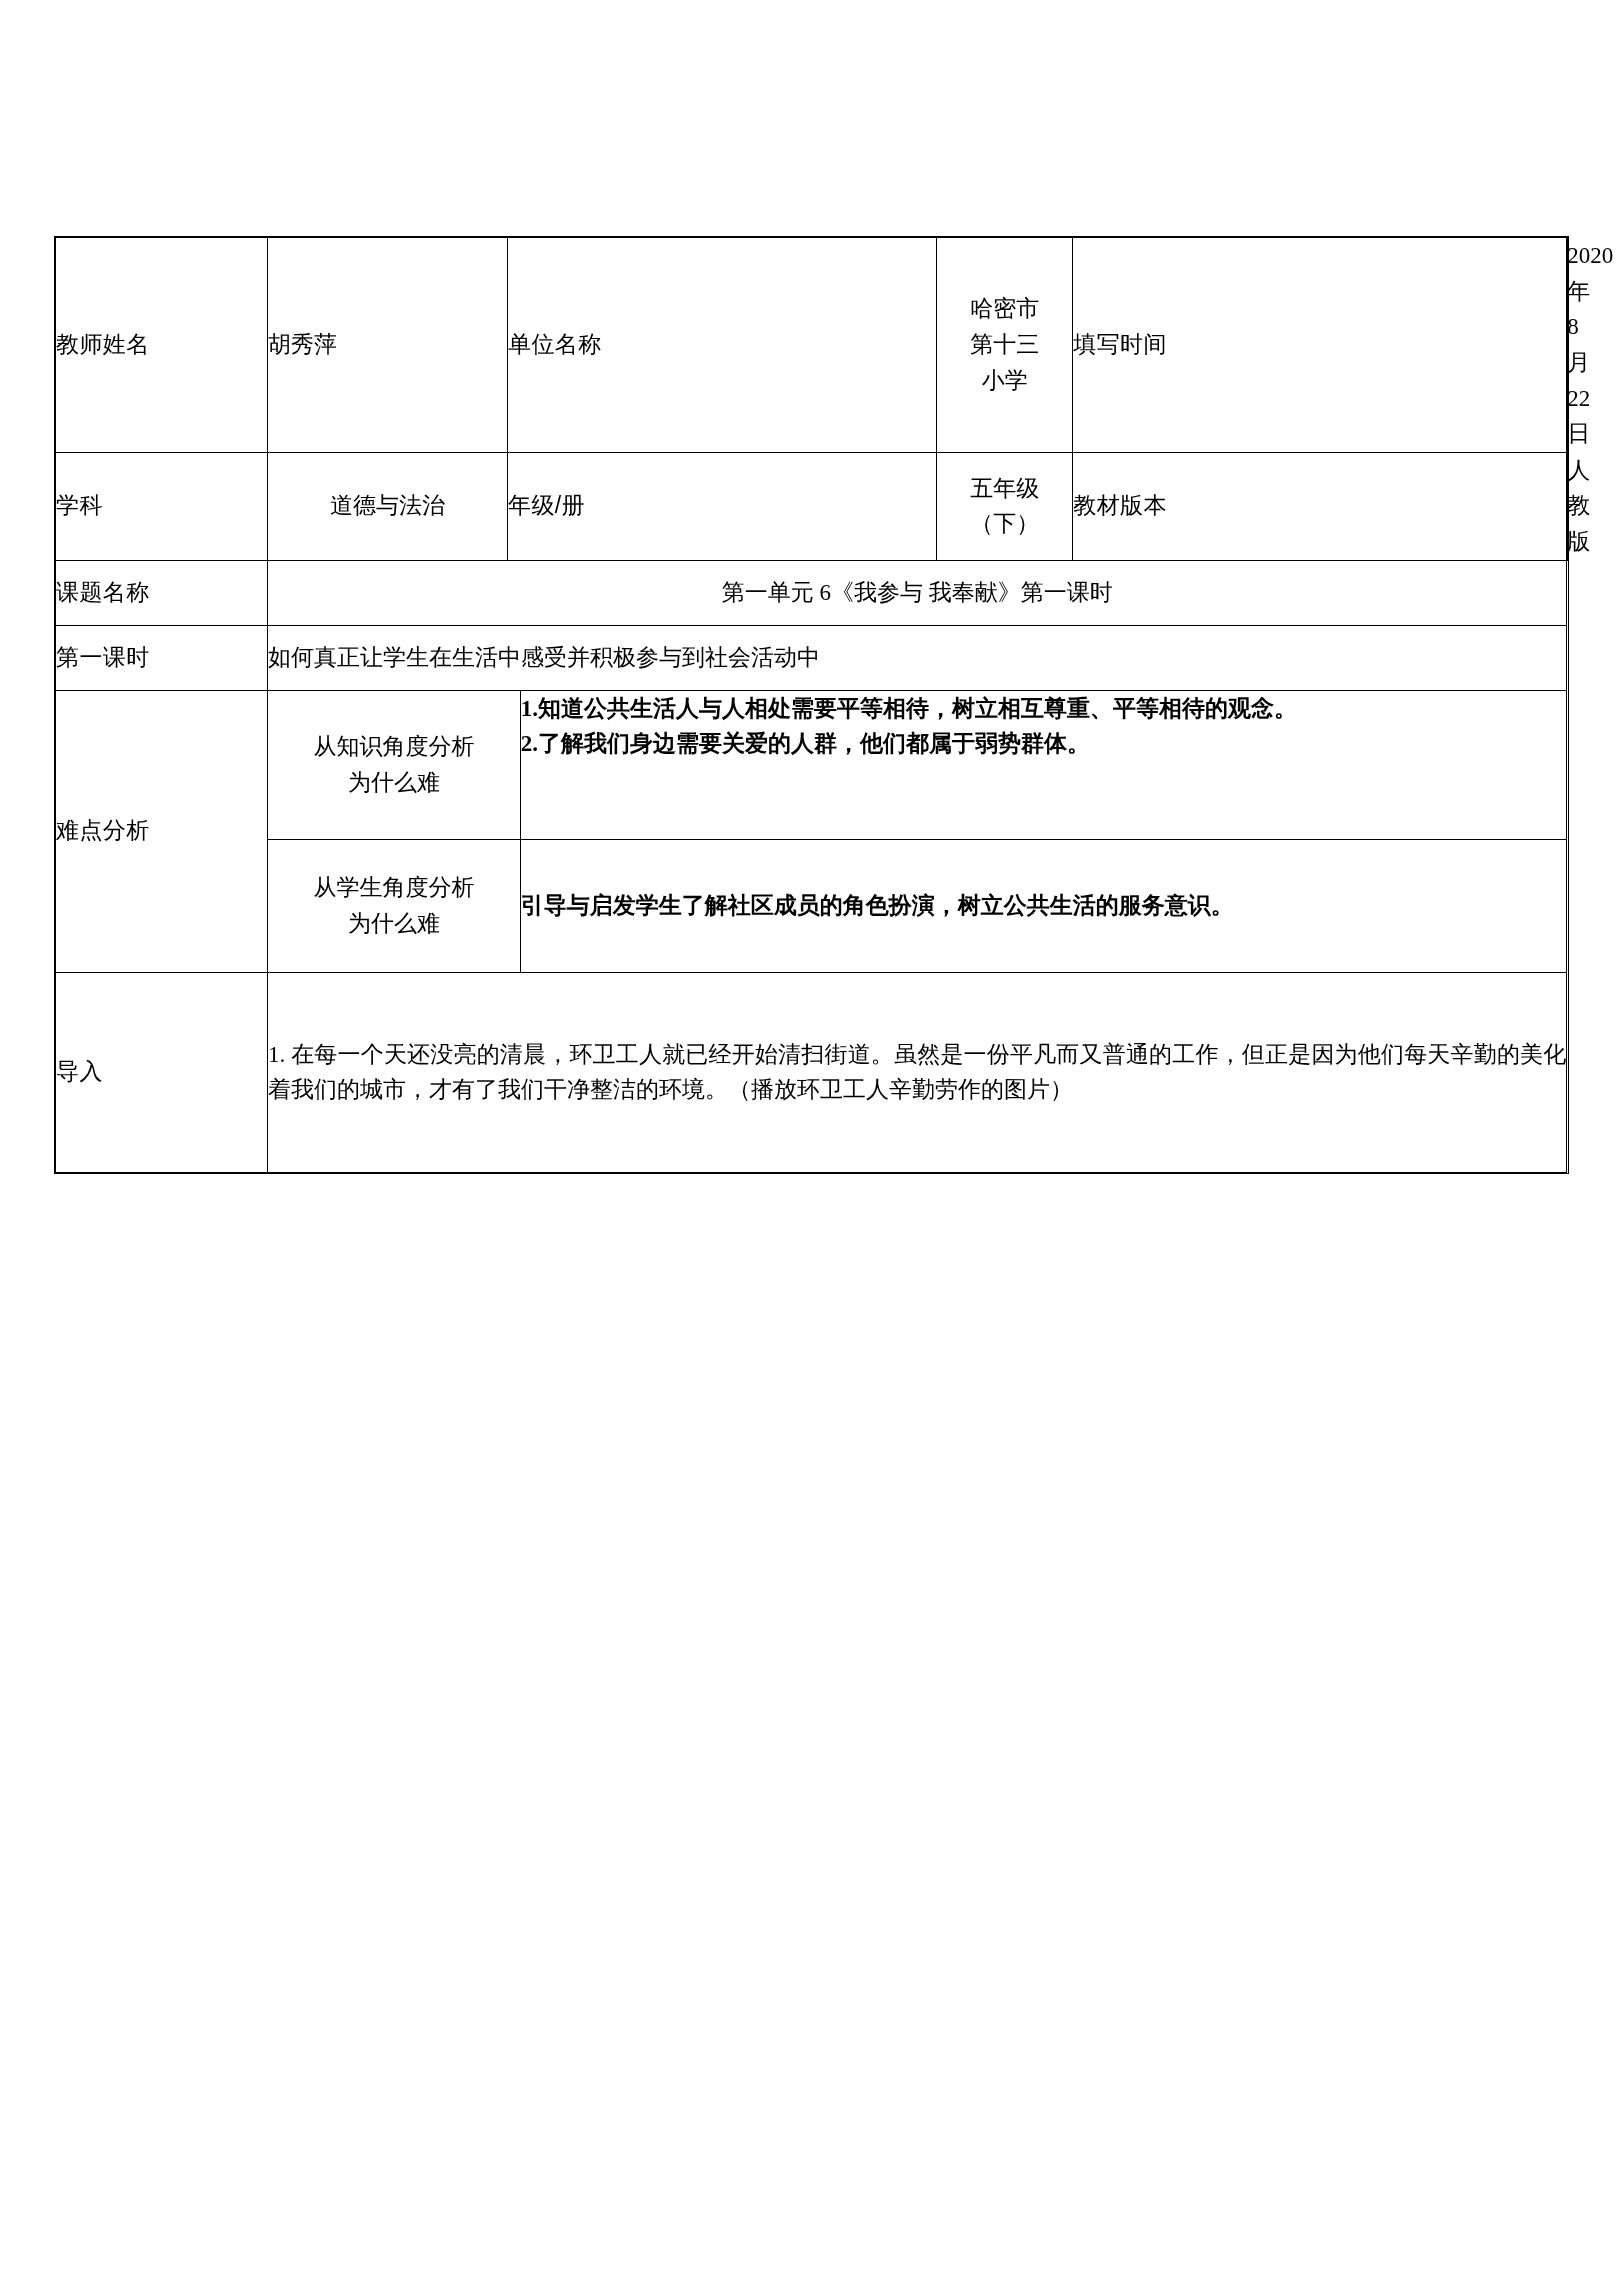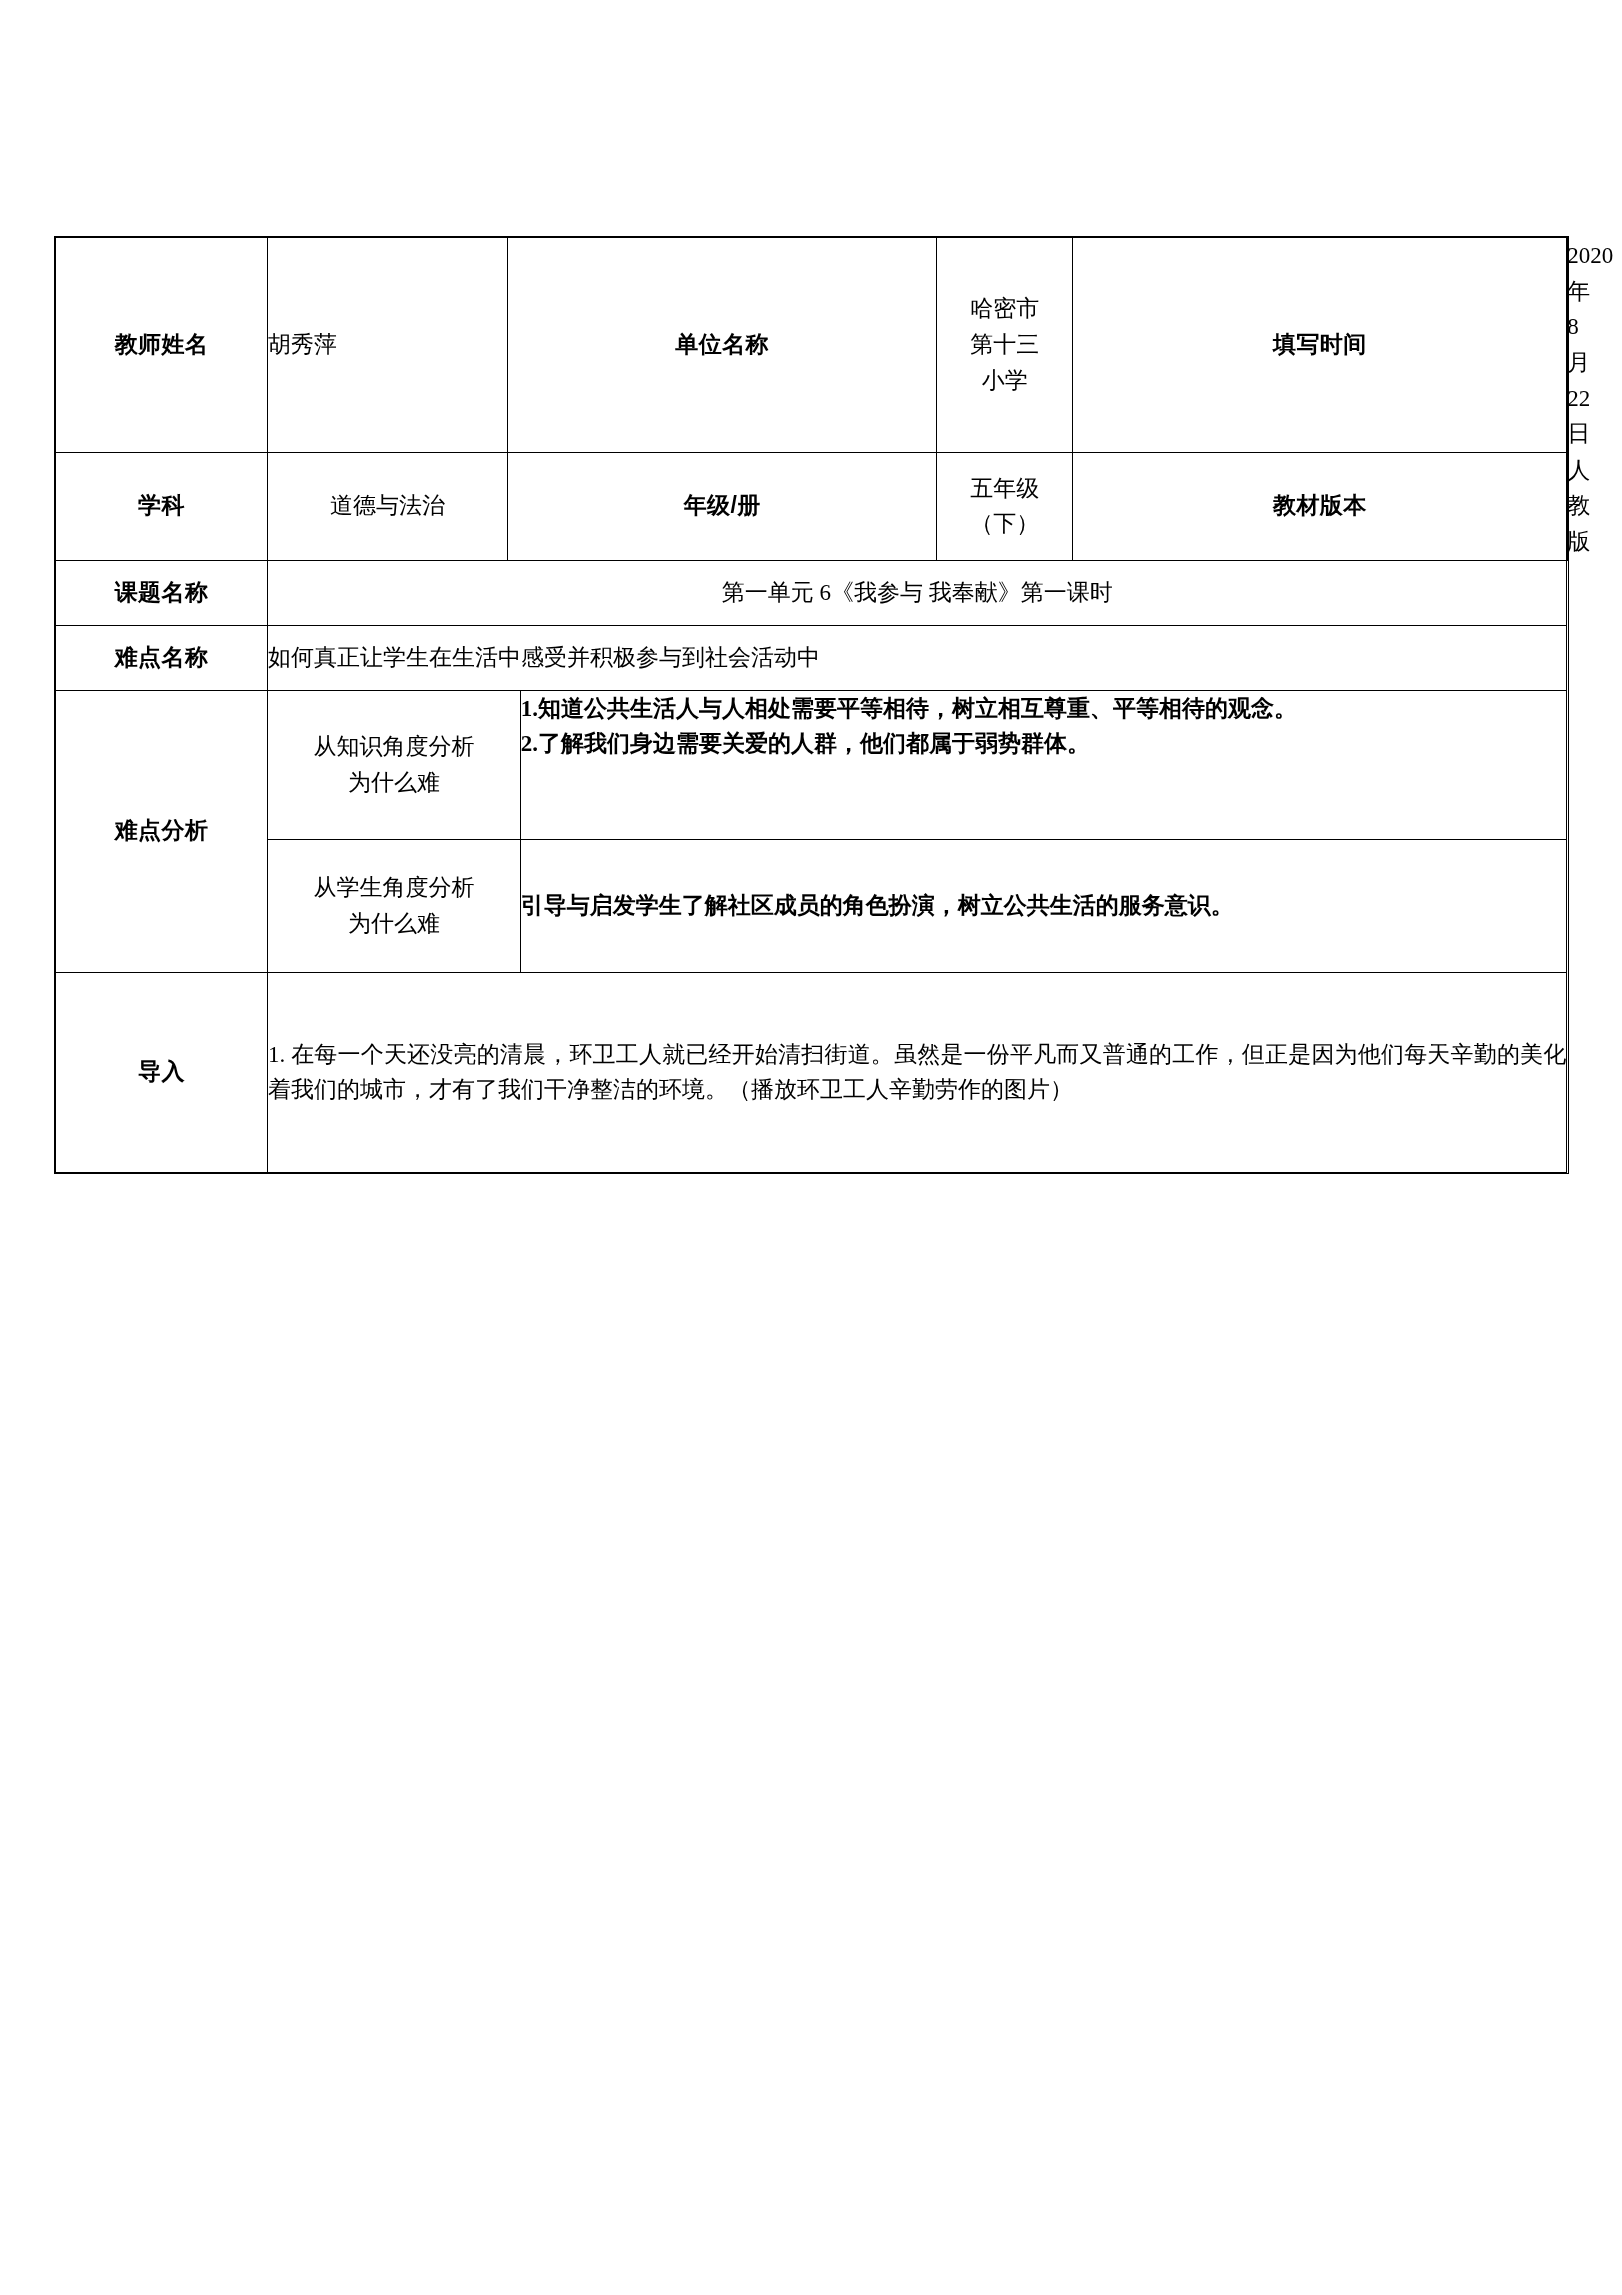--- a/index.html
+++ b/index.html
@@ -42,22 +42,22 @@
     line-height: 1.55;
   }
 
   
   .doc-table {
     outline: 1.5px solid #000000;
   }
 
   .lbl {
     font-family: "Liberation Sans", "DejaVu Sans", sans-serif;
-    font-weight: bold;
-    text-align: center;
+    font-weight: normal;
+    text-align: left;
     font-size: 24px;
     letter-spacing: 0.4px;
     padding: 7.7px 4.6px;
   }
 
   .val {
     font-family: "Liberation Serif", "DejaVu Serif", serif;
     font-weight: normal;
     font-size: 23px;
   }
@@ -166,21 +166,21 @@
         <td class="lbl">教材版本</td>
         <td class="val val-center">人教版</td>
       </tr>
 
       <tr class="h-r3">
         <td class="lbl">课题名称</td>
         <td class="val val-center" colspan="5">第一单元 6《我参与  我奉献》第一课时</td>
       </tr>
 
       <tr class="h-r4">
-        <td class="lbl">难点名称</td>
+        <td class="lbl">第一课时</td>
         <td class="val val-left pad-l" colspan="5">如何真正让学生在生活中感受并积极参与到社会活动中</td>
       </tr>
 
       <tr>
         <td class="lbl">难点分析</td>
         <td class="nested-host" colspan="5">
           <table class="inner-tbl">
             <colgroup>
               <col style="width:252px">
               <col style="width:1045px">

